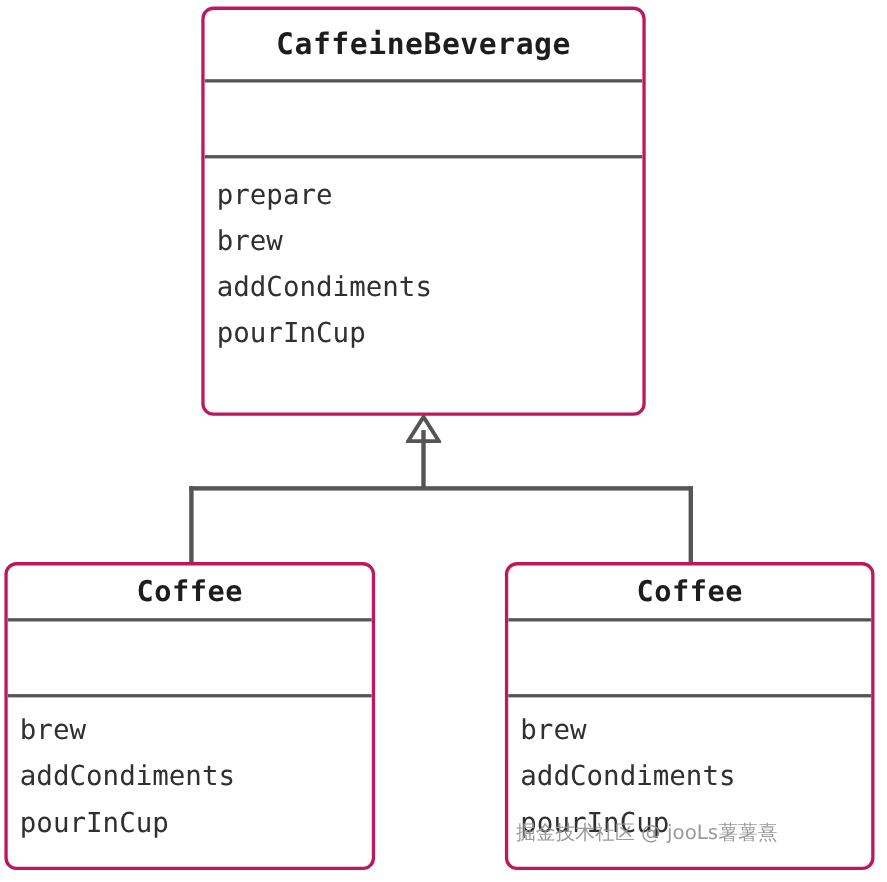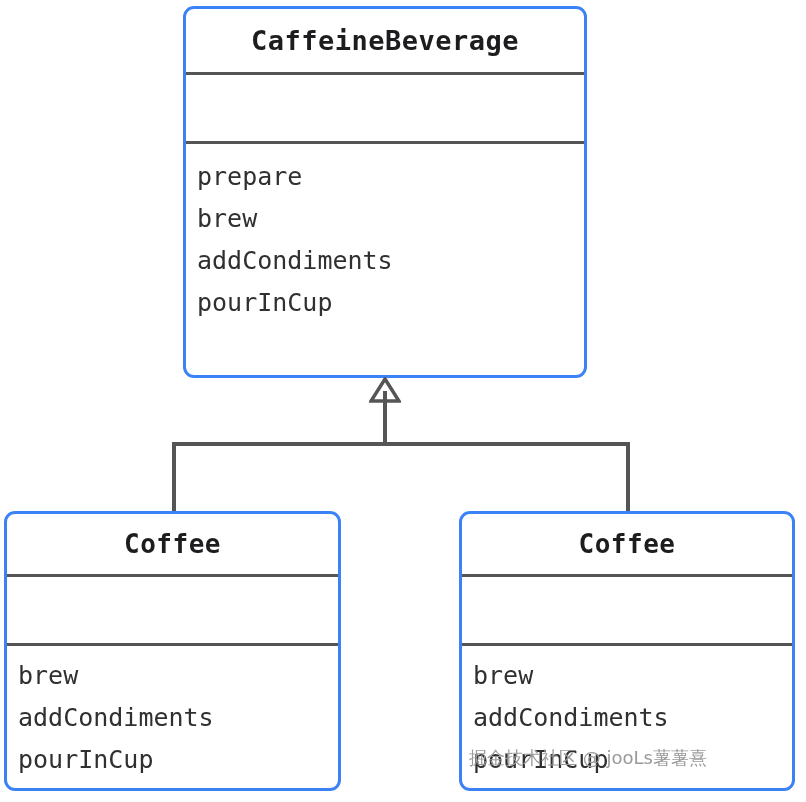--- a/index.html
+++ b/index.html
@@ -18,21 +18,21 @@
     position: absolute;
     left: 0;
     top: 0;
     width: 806px;
     height: 802px;
   }
   .uml-class {
     position: absolute;
     box-sizing: border-box;
     background: #ffffff;
-    border: 3px solid #3b82f6;
+    border: 3px solid #be185d;
     border-radius: 11px;
     overflow: hidden;
   }
   .uml-title {
     box-sizing: border-box;
     width: 100%;
     text-align: center;
     font-weight: bold;
     color: #1d1d1f;
     letter-spacing: 0.5px;
@@ -85,21 +85,21 @@
     width: 337px;
     height: 280px;
   }
   #class-coffee-right {
     left: 459px;
     top: 511px;
     width: 336px;
     height: 280px;
   }
   .child-box .uml-title {
-    height: 60px;
+    height: 48px;
     font-size: 26px;
   }
   .child-box .uml-attrs { height: 66px; }
   .child-box .uml-method {
     font-size: 25px;
     line-height: 42px;
   }
 
   
   .conn {

